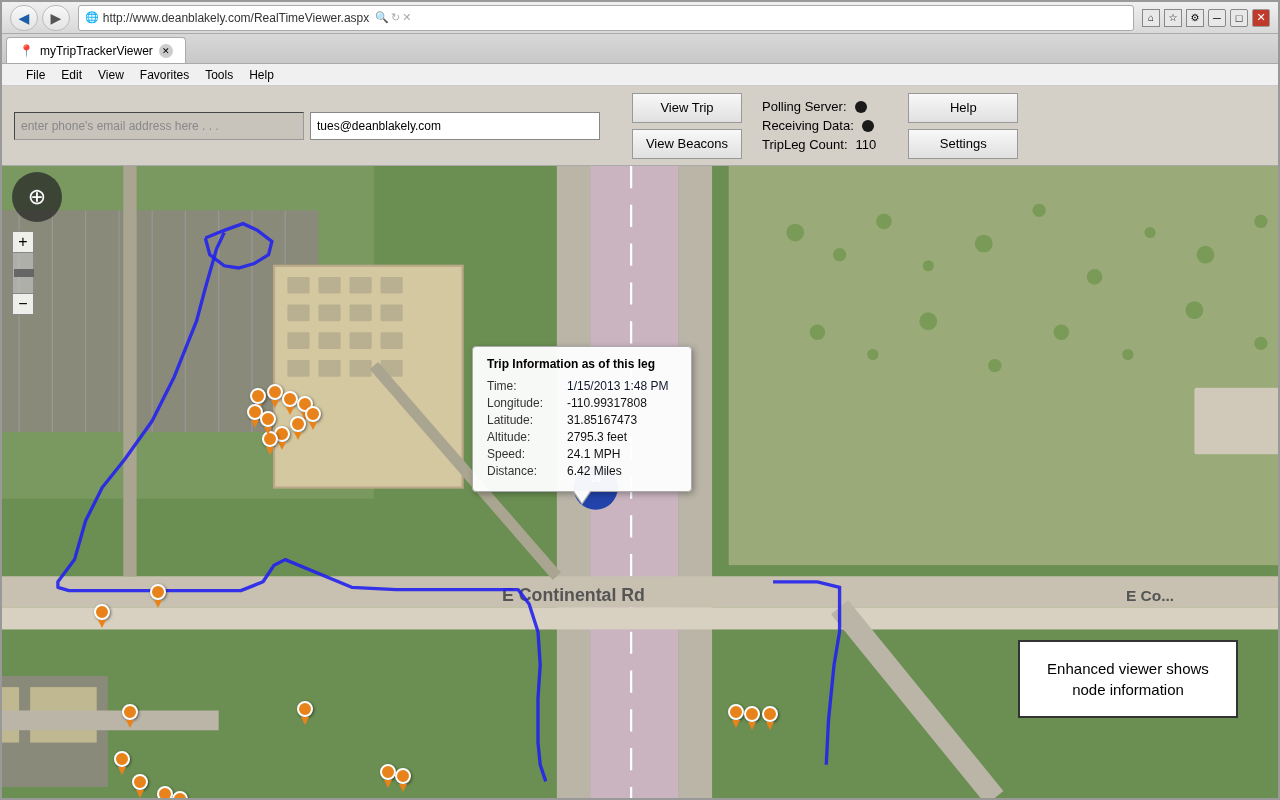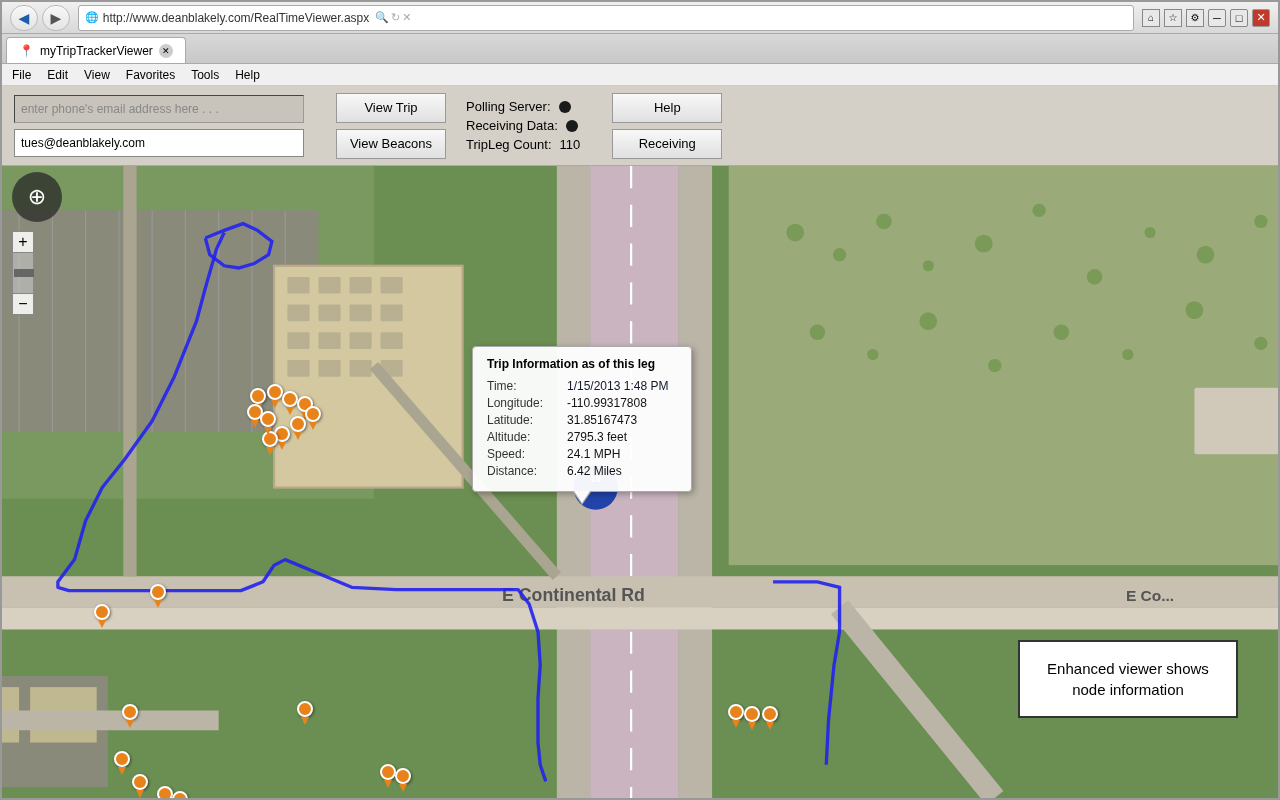--- a/index.html
+++ b/index.html
@@ -11,21 +11,21 @@
     .title-bar-left { display: flex; align-items: center; gap: 4px; }
     .win-btn { width: 18px; height: 18px; border-radius: 2px; border: 1px solid #888; display: flex; align-items: center; justify-content: center; font-size: 11px; cursor: pointer; background: #e8e8e8; }
     .win-btn.close { background: #c0392b; color: white; border-color: #999; }
     .nav-btn { width: 28px; height: 26px; border-radius: 14px; border: 1px solid #bbb; background: linear-gradient(to bottom, #f8f8f8, #e4e4e4); display: flex; align-items: center; justify-content: center; font-size: 14px; cursor: pointer; color: #555; }
     .nav-btn.back { color: #1a5fa8; }
     .address-bar-container { flex: 1; display: flex; align-items: center; background: white; border: 1px solid #aaa; border-radius: 3px; height: 26px; padding: 0 6px; font-size: 12px; color: #333; }
     .address-icon { margin-right: 4px; font-size: 11px; color: #1a5fa8; }
     .tab-bar { background: linear-gradient(to bottom, #d8d8d8, #c8c8c8); height: 30px; display: flex; align-items: flex-end; padding: 0 4px; border-bottom: 1px solid #aaa; }
     .tab { height: 26px; padding: 0 12px; display: flex; align-items: center; gap: 6px; font-size: 12px; background: white; border: 1px solid #aaa; border-bottom: none; border-radius: 4px 4px 0 0; cursor: pointer; }
     .tab-close { width: 14px; height: 14px; border-radius: 7px; background: #ccc; display: flex; align-items: center; justify-content: center; font-size: 9px; }
-    .menu-bar { background: #f0f0f0; height: 22px; display: flex; align-items: center; padding: 0 2px; border-bottom: 1px solid #ccc; }
+    .menu-bar { background: #f0f0f0; height: 22px; display: flex; align-items: center; padding: 0 16px; border-bottom: 1px solid #ccc; }
     .menu-item { font-size: 12px; padding: 0 8px; cursor: pointer; height: 22px; display: flex; align-items: center; }
 
     
     .app-header { background: #d4d0c8; height: 80px; display: flex; align-items: center; padding: 8px 12px; gap: 12px; border-bottom: 1px solid #aaa; }
     .logo-box { width: 72px; height: 72px; background: #c8c4bc; border: 1px solid #999; display: flex; flex-direction: column; align-items: center; justify-content: flex-end; padding-bottom: 2px; flex-shrink: 0; }
     .logo-text { font-size: 9px; color: #333; }
     .email-input { width: 290px; height: 28px; border: 1px solid #888; background: white; padding: 0 6px; font-size: 12px; }
     .header-buttons { display: flex; flex-direction: column; gap: 6px; margin-left: 4px; padding-left: 16px; }
     .app-btn { width: 110px; height: 30px; background: linear-gradient(to bottom, #f8f8f8, #e0e0e0); border: 1px solid #999; font-size: 13px; cursor: pointer; }
     .polling-info { display: flex; flex-direction: column; gap: 4px; margin-left: 8px; font-size: 13px; }
@@ -106,21 +106,21 @@
     <div class="menu-item">Edit</div>
     <div class="menu-item">View</div>
     <div class="menu-item">Favorites</div>
     <div class="menu-item">Tools</div>
     <div class="menu-item">Help</div>
   </div>
 
   <div class="app-header">
 
 
-    <div style="display:flex; flex-direction:column; gap:6px;">
+    <div style="display:flex; flex-direction:row; gap:6px;">
       <div style="height:28px; display:flex; align-items:center; padding: 0 6px; background: #c8c4bc; border: 1px inset #999; width: 290px; font-size:12px; color:#888;">enter phone's email address here . . .</div>
       <input class="email-input" type="text" value="tues@deanblakely.com" style="">
     </div>
 
     <div class="header-buttons">
       <button class="app-btn">View Trip</button>
       <button class="app-btn">View Beacons</button>
     </div>
 
     <div class="polling-info">
@@ -133,21 +133,21 @@
         <div class="dot"></div>
       </div>
       <div class="polling-row">
         <span>TripLeg Count:</span>
         <span>110</span>
       </div>
     </div>
 
     <div class="help-settings">
       <button class="hs-btn">Help</button>
-      <button class="hs-btn">Receiving</button>
+      <button class="hs-btn">Settings</button>
     </div>
   </div>
 
   <div class="map-container">
 
     <svg class="aerial-map" viewBox="0 0 1280 570" preserveAspectRatio="xMidYMid slice">
 
       <rect width="1280" height="570" fill="#6b8f52"></rect>
 
       <rect x="0" y="0" width="400" height="300" fill="#7a9960"></rect>

